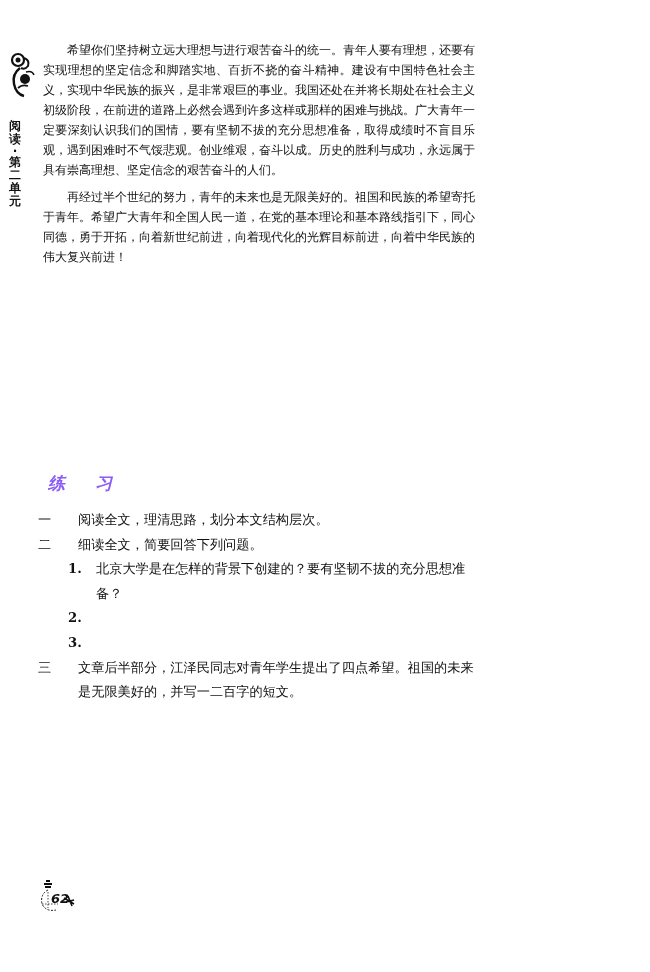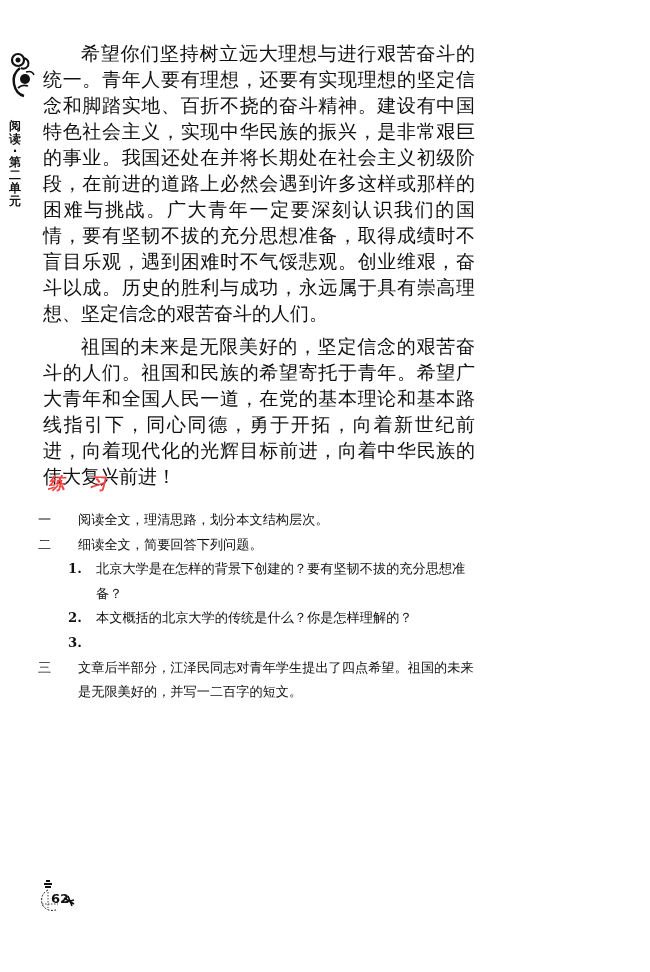--- a/index.html
+++ b/index.html
@@ -8,38 +8,38 @@
     font-family:"DejaVu Serif", "Liberation Serif", serif; color:#111;
   }
   .ornament-top { position:absolute; left:6px; top:52px; width:30px; height:50px; }
   .side-label {
     position:absolute; left:6px; top:120px; width:18px;
     font-family:"DejaVu Sans", sans-serif; font-weight:bold; font-size:12px; line-height:13px;
     color:#111; text-align:center;
   }
   .side-label span { display:block; }
   .side-label .dot { font-size:12px; line-height:10px; }
-  .article { position:absolute; left:43px; top:40px; width:432px; font-size:19px; line-height:26px; }
+  .article { position:absolute; left:43px; top:40px; width:432px; font-size:12px; line-height:20px; }
   .article p { margin:0 0 6.8px 0; text-indent:2em; text-align:justify; }
   .ex-title {
-    position:absolute; left:48px; top:472px; font-family:Liberation Serif, serif;
-    font-weight:bold; font-style:italic; font-size:17px; letter-spacing:10px; color:#ef4444;
+    position:absolute; left:48px; top:472px; font-family:Liberation Mono, monospace;
+    font-weight:bold; font-style:italic; font-size:17px; letter-spacing:10px; color:#8b5cf6;
   }
   .exercises { position:absolute; left:38px; top:508px; width:440px; font-size:13.2px; line-height:24.6px; }
   .ex-item { display:flex; }
   .ex-num { width:30px; flex:none; }
   .ex-text { flex:1;margin-left:10px; }
   .ex-sub { display:flex; padding-left:30px; }
   .ex-sub .sub-num { width:18px; flex:none; font-weight:bold; }
   .page-num {
     position:absolute; left:34px; top:878px; width:48px; height:40px;
   }
   .page-num .num {
     position:absolute; left:17px; top:13px; font-family:"DejaVu Sans", sans-serif;
-    font-weight:bold; font-size:13px; color:#111;
+    font-style:italic; font-weight:bold; font-size:13px; color:#111;
   }
 </style>
 </head>
 <body>
 
 <svg class="ornament-top" viewBox="0 0 30 50">
   <circle cx="12" cy="8" r="6" fill="none" stroke="#111" stroke-width="2.2"></circle>
   <circle cx="12" cy="8" r="2.5" fill="#111"></circle>
   <path d="M18 6 q6 2 4 8 q-3 4 -7 2" fill="none" stroke="#111" stroke-width="2"></path>
   <path d="M14 16 q-8 6 -6 16 q2 10 10 12" fill="none" stroke="#111" stroke-width="2.4"></path>
@@ -53,41 +53,40 @@
   <span>读</span>
   <span class="dot">·</span>
   <span>第</span>
   <span>二</span>
   <span>单</span>
   <span>元</span>
 </div>
 
 <div class="article">
   <p>希望你们坚持树立远大理想与进行艰苦奋斗的统一。青年人要有理想，还要有实现理想的坚定信念和脚踏实地、百折不挠的奋斗精神。建设有中国特色社会主义，实现中华民族的振兴，是非常艰巨的事业。我国还处在并将长期处在社会主义初级阶段，在前进的道路上必然会遇到许多这样或那样的困难与挑战。广大青年一定要深刻认识我们的国情，要有坚韧不拔的充分思想准备，取得成绩时不盲目乐观，遇到困难时不气馁悲观。创业维艰，奋斗以成。历史的胜利与成功，永远属于具有崇高理想、坚定信念的艰苦奋斗的人们。</p>
-  <p>祖国的未来是无限美好的，坚定信念的艰苦奋斗的人们。祖国和民族的希望寄托于青年。希望广大青年和全国人民一道，在党的基本理论和基本路线指引下，同心同德，勇于开拓，向着新世纪前进，向着现代化的光辉目标前进，向着中华民族的伟大复兴前进！</p>
+  <p>再经过半个世纪的努力，青年的未来也是无限美好的。祖国和民族的希望寄托于青年。希望广大青年和全国人民一道，在党的基本理论和基本路线指引下，同心同德，勇于开拓，向着新世纪前进，向着现代化的光辉目标前进，向着中华民族的伟大复兴前进！</p>
 </div>
 
 <div class="ex-title">练 习</div>
 
 <div class="exercises">
   <div class="ex-item">
     <span class="ex-num">一</span>
     <span class="ex-text">阅读全文，理清思路，划分本文结构层次。</span>
   </div>
   <div class="ex-item">
     <span class="ex-num">二</span>
     <span class="ex-text">细读全文，简要回答下列问题。</span>
   </div>
   <div class="ex-sub">
     <span class="sub-num">1.</span>
     <span class="ex-text">北京大学是在怎样的背景下创建的？要有坚韧不拔的充分思想准备？</span>
   </div>
   <div class="ex-sub">
     <span class="sub-num">2.</span>
-    <span class="ex-text">本文概括的北京大学的传统是什么？你是怎样理解的？</span>
   </div>
   <div class="ex-sub">
     <span class="sub-num">3.</span>
   </div>
   <div class="ex-item">
     <span class="ex-num">三</span>
     <span class="ex-text">文章后半部分，江泽民同志对青年学生提出了四点希望。祖国的未来是无限美好的，并写一二百字的短文。</span>
   </div>
 </div>
 

